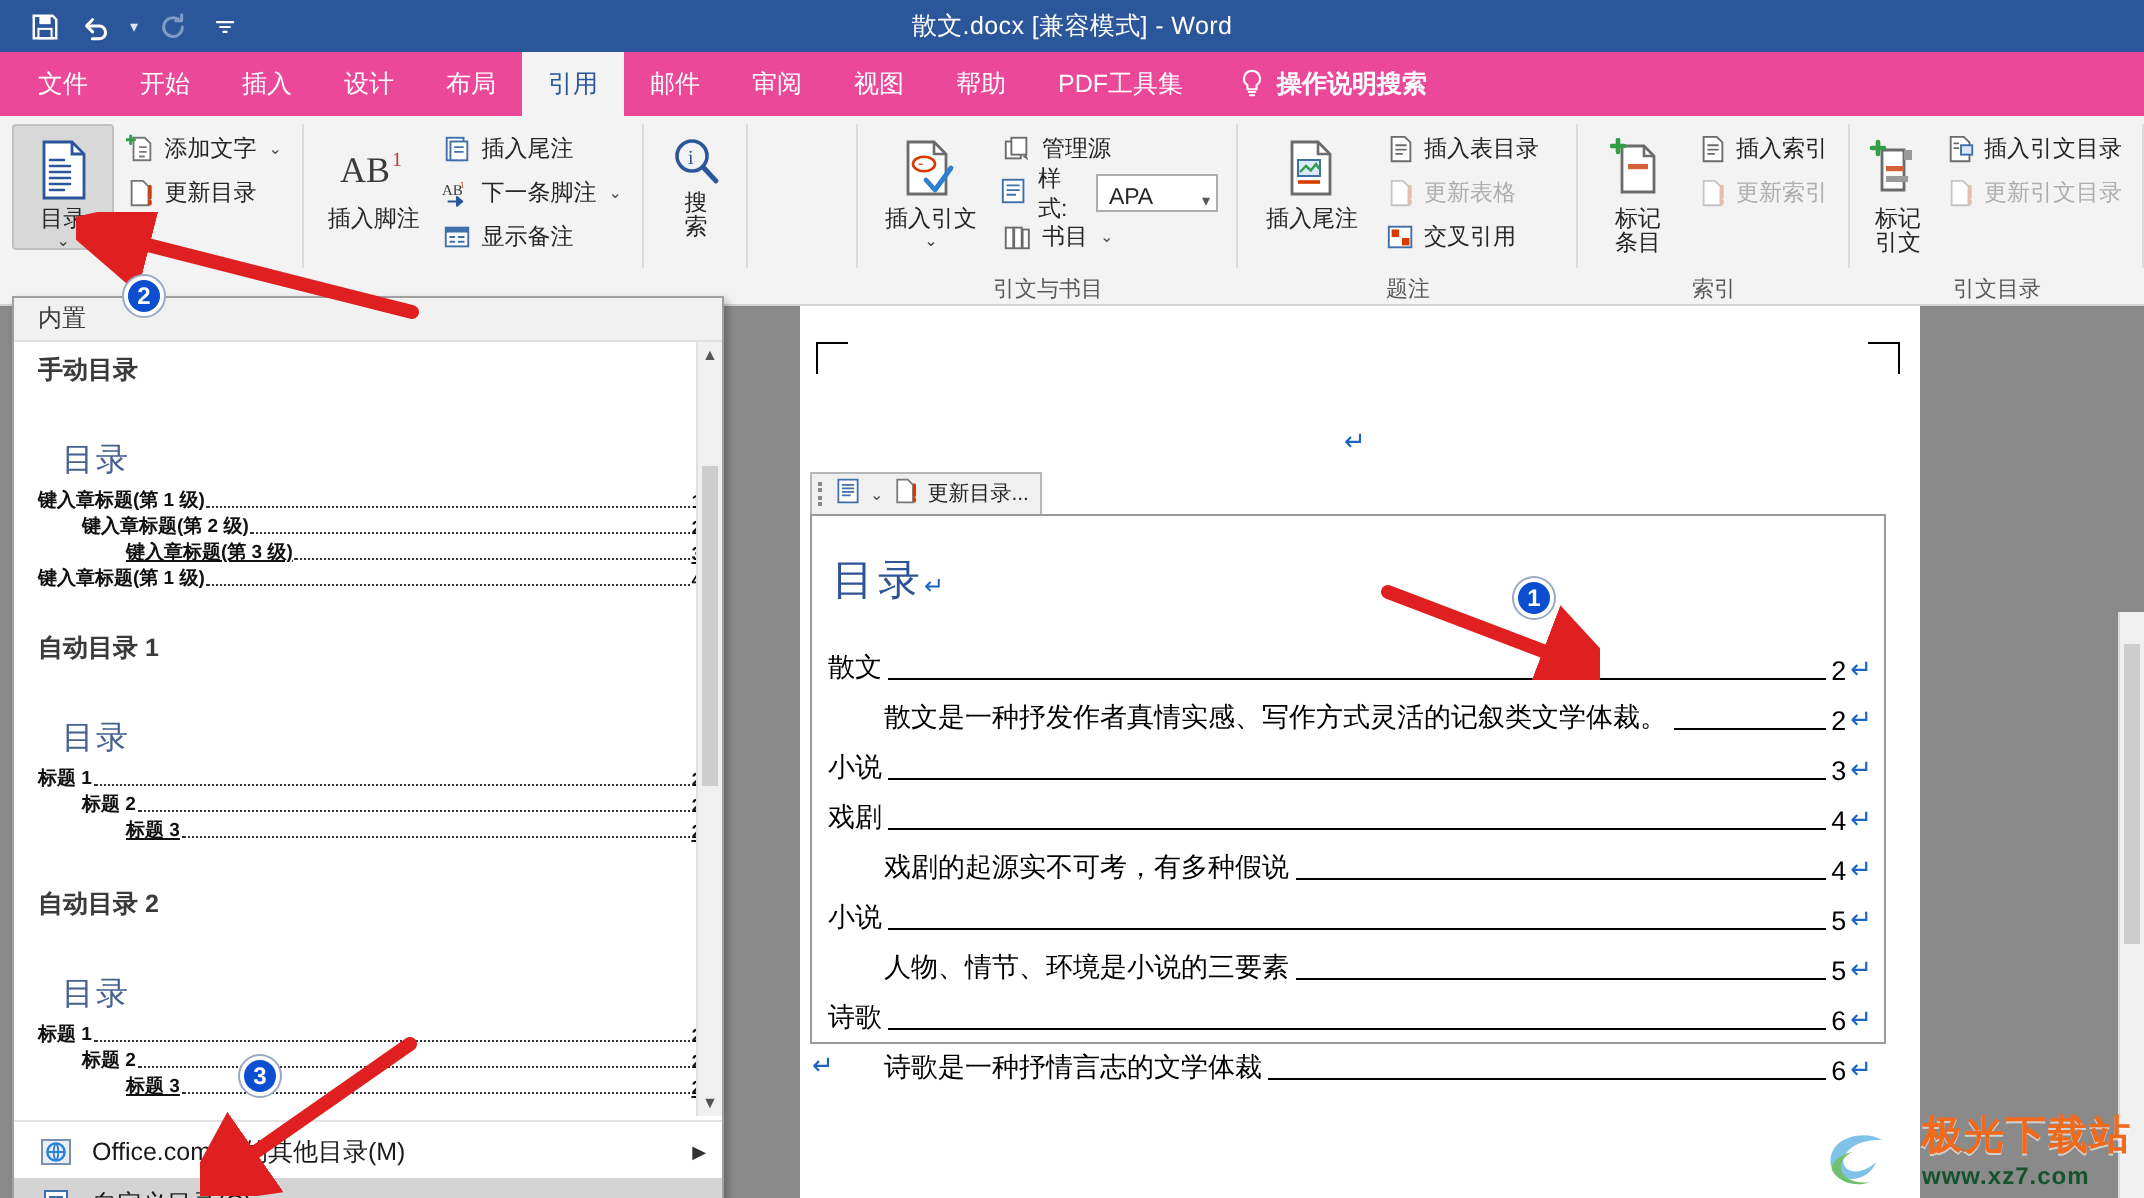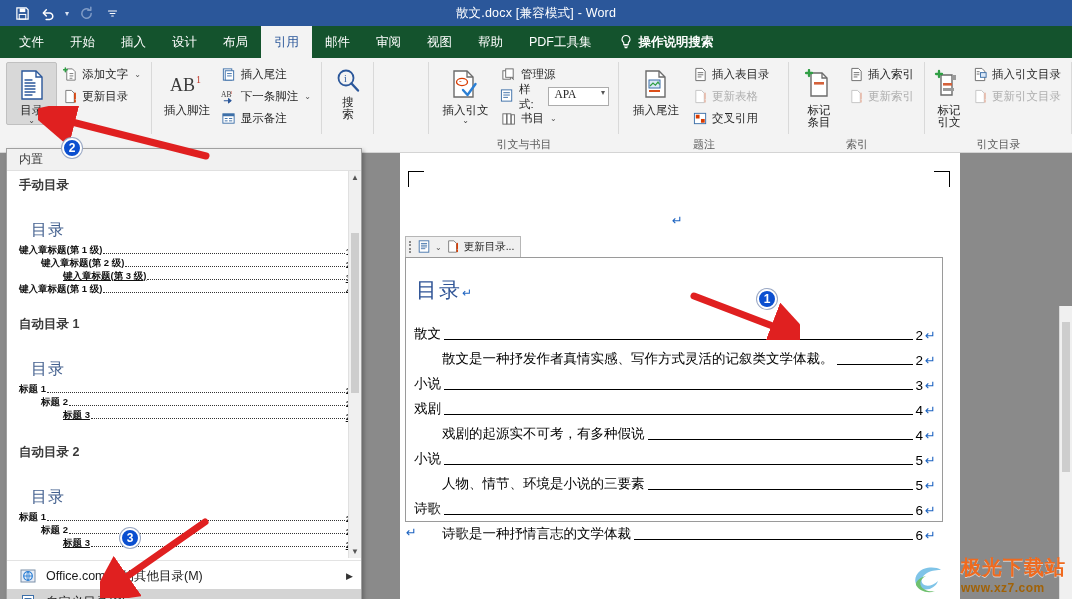--- a/index.html
+++ b/index.html
@@ -23,21 +23,21 @@
   }
   .qat-btn svg{ display:block; }
   .qat-caret{ font-size:8px; color:#dbe4f2; width:10px; text-align:center; }
   .title-text{
     position:absolute; left:0; right:0; text-align:center;
     color:#ffffff; font-size:12.5px; letter-spacing:.2px; pointer-events:none;
   }
 
   
   .tabstrip{
-    height:32px; background:#14532d; display:flex; align-items:stretch;
+    height:32px; background:#ec4899; display:flex; align-items:stretch;
     padding-left:6px; position:relative;
   }
   .tab{
     padding:0 13px; display:flex; align-items:center; color:#ffffff;
     font-size:12.5px; cursor:default; height:32px;
   }
   .tab.active{ background:#f3f3f3; color:#2b579a; }
   .tell-me{
     display:flex; align-items:center; gap:6px; color:#ffffff;
     font-size:12.5px; padding:0 8px 0 14px;font-weight:bold;
@@ -75,22 +75,22 @@
     font-size:11.5px; color:#262626; cursor:default; white-space:nowrap;
     border:1px solid transparent; border-radius:2px;
   }
   .smallbtn.disabled{ color:#aeaeae; }
   .smallbtn .ico{ width:16px; height:16px; display:flex; align-items:center; justify-content:center; }
   .smallbtn .caret{ font-size:8px; color:#555; margin-left:2px; }
 
   .style-row{ display:flex; align-items:center; gap:4px; height:21px; padding:0 4px; font-size:11.5px; }
   .combo{
     width:62px; height:19px; background:#ffffff; border:1px solid #acacac;
-    display:flex; align-items:flex-start; justify-content:space-between;
-    padding:0 3px 0 5px; font-size:11.5px; color:#262626;font-family:Liberation Serif, serif;
+    display:flex; align-items:flex-end; justify-content:space-between;
+    padding:0 3px 0 5px; font-size:11.5px; color:#262626;
   }
   .combo .caret{ font-size:8px; color:#555; }
 
   
   .docarea{
     position:absolute; left:0; right:0; top:153px; bottom:0;
     background:#8a8a8a;
   }
   .page{
     position:absolute; left:400px; top:0px; width:560px; height:446px;
@@ -190,21 +190,21 @@
   }
   .arrow{ position:absolute; z-index:55; pointer-events:none; }
 
   
   .watermark{
     position:absolute; right:6px; bottom:4px; z-index:70;
     display:flex; align-items:flex-end; gap:16px; pointer-events:none;
   }
   .wm-main{ font-size:20px; font-weight:bold; color:#f06a1e; letter-spacing:1px;
     text-shadow:0 1px 0 rgba(255,255,255,.6); font-family:"Liberation Sans",sans-serif; }
-  .wm-sub{ font-size:12px; font-weight:bold; color:#a16207; letter-spacing:.5px; }
+  .wm-sub{ font-size:12px; font-weight:bold; color:#14532d; letter-spacing:.5px; }
   .wm-col{ display:flex; flex-direction:column; align-items:flex-start; }
   .wm-logo{ width:34px; height:30px; }
 
   .scroll-right{
     position:absolute; right:0; top:153px; bottom:0; width:13px; background:#f0f0f0;
     border-left:1px solid #dadada;
   }
   .scroll-right .thumb{ position:absolute; left:2px; right:2px; top:16px; height:150px; background:#cdcdcd; }
 </style>
 </head>

